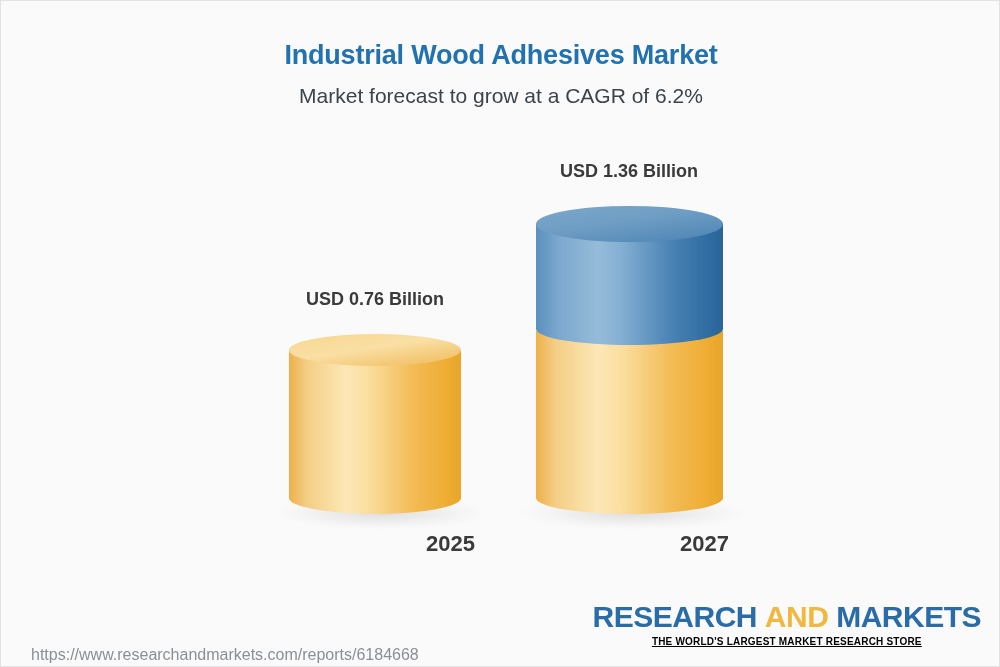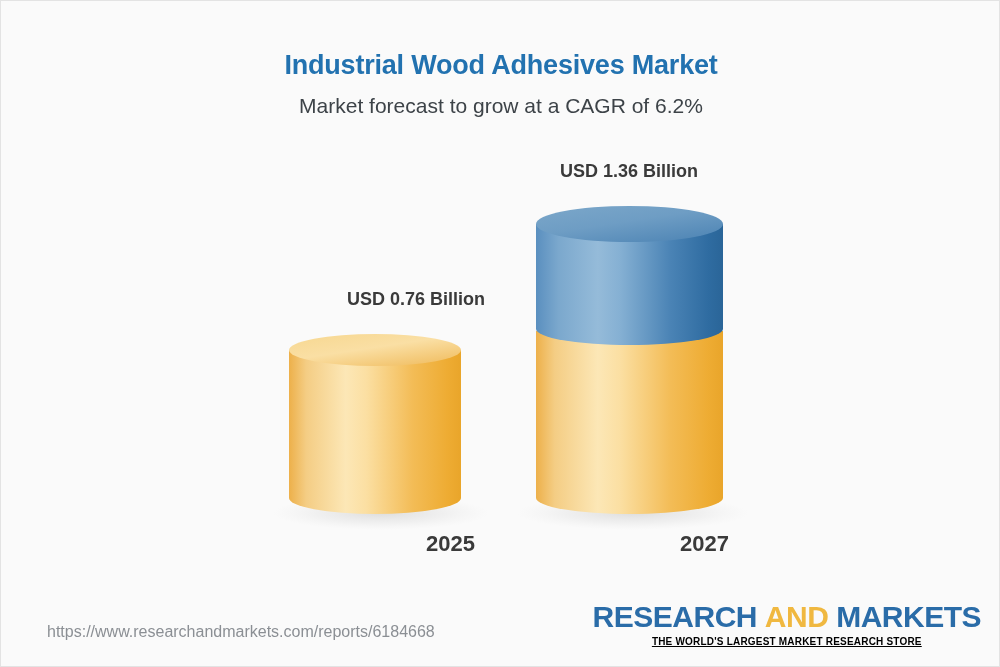--- a/index.html
+++ b/index.html
@@ -22,21 +22,21 @@
     overflow: hidden;
   }
 
   
   .header {
     position: absolute;
     top: 0;
     left: 0;
     width: 1000px;
     text-align: center;
-    padding-top: 48px;
+    padding-top: 38px;
   }
   .chart-title {
     font-size: 27px;
     font-weight: bold;
     color: #2272b0;
     letter-spacing: -0.2px;
     line-height: 1.2;
     margin: 0;
   }
   .chart-subtitle {
@@ -63,24 +63,23 @@
   
   .value-label {
     position: absolute;
     font-size: 18px;
     font-weight: bold;
     color: #3a3a3a;
     white-space: nowrap;
     text-align: center;
   }
   #value-label-0 {
-    left: 284px;
+    left: 274px;
     top: 288px;
     width: 200px;
-    text-align: right;
   }
   #value-label-1 {
     left: 528px;
     top: 160px;
     width: 200px;
   }
 
   
   .cat-label {
     position: absolute;
@@ -91,25 +90,24 @@
     text-align: right;
     width: 200px;
   }
   #cat-label-0 { left: 274px; }
   #cat-label-1 { left: 528px; }
 
   
   .footer-url {
     position: absolute;
     left: 30px;
-    top: 622px;
+    top: 645px;
     font-size: 16px;
     color: #8b8f94;
     white-space: nowrap;
-    margin-left: 16px;
   }
 
   .logo {
     position: absolute;
     right: 18px;
     top: 601px;
     text-align: center;
     line-height: 1;
   }
   .logo-main {

